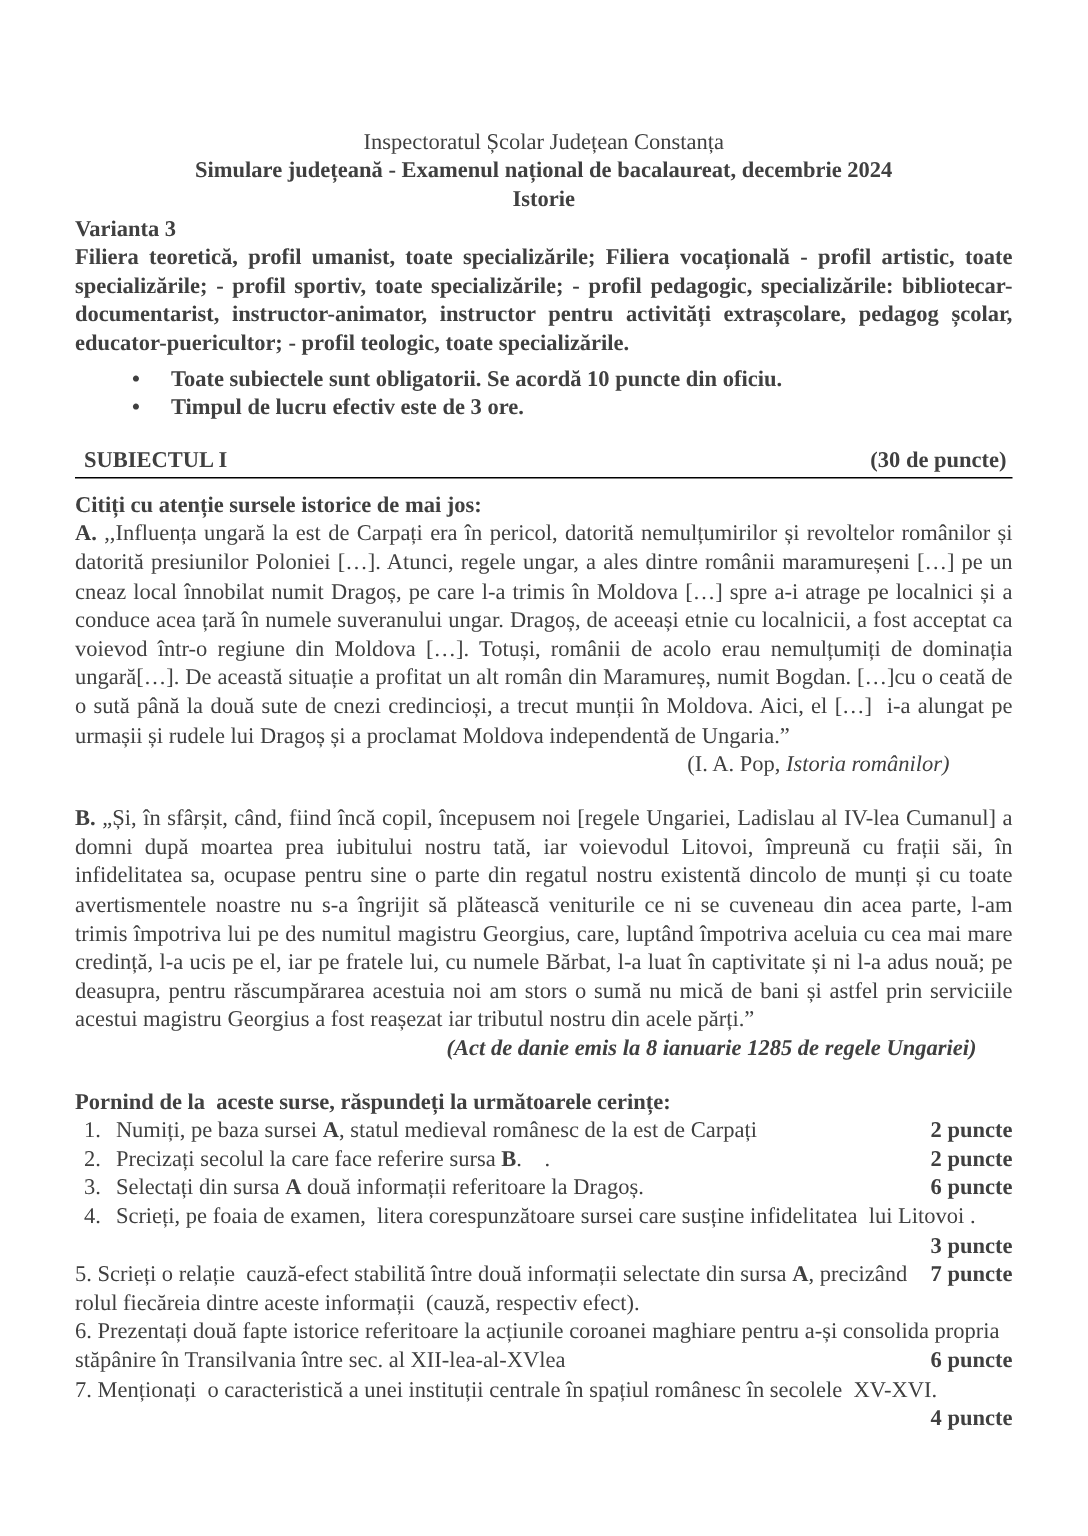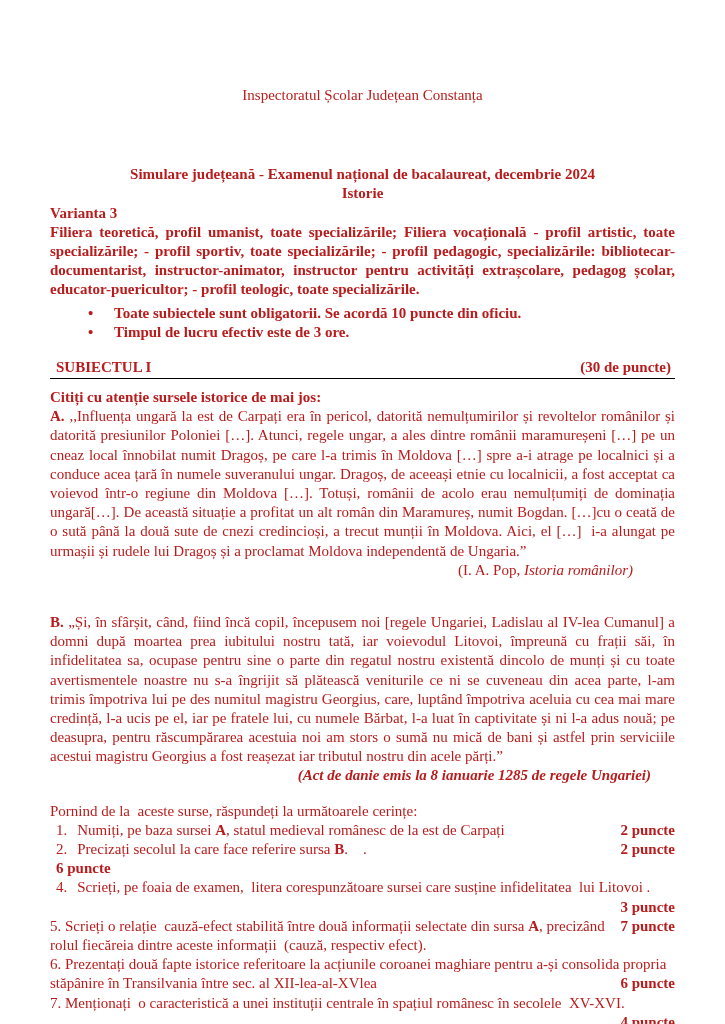--- a/index.html
+++ b/index.html
@@ -1,38 +1,38 @@
 <!DOCTYPE html>
 <html><head>
 <meta charset="utf-8">
 <style>
   * { margin:0; padding:0; box-sizing:border-box; }
   html,body { background:#e8e8e8; }
   .page {
     width:725px; height:1024px; margin:0 auto; background:#ffffff;
     font-family:"Liberation Serif", serif; font-size:15px; line-height:1.28;
-    color:#b91c1c; padding:86px 50px 0 50px; overflow:hidden; position:relative;
+    color:#404040; padding:86px 50px 0 50px; overflow:hidden; position:relative;
   }
   .header-line { text-align:center; }
-  .title-block { margin-top:60px; text-align:center; font-weight:bold; }
+  .title-block { text-align:center; font-weight:bold; }
   .variant-line { text-align:left; font-weight:bold; }
   .profile-note { font-weight:bold; text-align:justify; }
   .bullet-list { margin-top:4px; }
   .bullet-item { font-weight:bold; padding-left:64px; position:relative; }
   .bullet-item::before { content:"\2022"; position:absolute; left:38px; font-weight:bold; }
   .subject-header {
     margin-top:16px; display:flex; justify-content:space-between;
     font-weight:bold; border-bottom:1.6px solid #000; padding:0 4px 1px 6px;
   }
   .sources-intro { margin-top:9px; font-weight:bold; }
   .source-par { text-align:justify; }
   .attr-a { text-align:right; padding-right:42px; }
   .attr-b { text-align:right; padding-right:24px; font-weight:bold; font-style:italic; margin-bottom:16px; }
-  .source-b-wrap { margin-top:33px; }
-  .req-intro { font-weight:normal; }
+  .source-b-wrap { margin-top:17px; }
+  .req-intro { font-weight:bold; }
   .q-flex { display:flex; justify-content:space-between; padding-left:6px; }
   .q-num { display:inline-block; margin-right:10px; }
   .q-pts { font-weight:bold; white-space:nowrap; }
   .q-pts-right { text-align:right; font-weight:bold; }
   .q-block { padding-left:6px; }
   .q-run { position:relative; }
   .q-run .float-pts { float:right; font-weight:bold; }
   .q-run-abs { position:relative; }
   .q-run-abs .abs-pts { position:absolute; right:0; bottom:0; font-weight:bold; }
   i { font-style:italic;margin-top:32px; }
@@ -81,20 +81,21 @@
     <span><span class="q-num">1.</span><span>Numiți, pe baza sursei </span><b>A</b><span>, statul medieval românesc de la est de Carpați</span></span>
     <span class="q-pts">2 puncte</span>
   </div>
 
   <div class="q-flex">
     <span><span class="q-num">2.</span><span>Precizați secolul la care face referire sursa </span><b>B</b><span>.&nbsp;&nbsp;&nbsp;&nbsp;.</span></span>
     <span class="q-pts">2 puncte</span>
   </div>
 
   <div class="q-flex">
+    <span><span class="q-num">3.</span><span>Selectați din sursa </span><b>A</b><span> două informații referitoare la Dragoș.</span></span>
     <span class="q-pts">6 puncte</span>
   </div>
 
   <div class="q-block">
     <div><span class="q-num">4.</span><span>Scrieți, pe foaia de examen, &nbsp;litera corespunzătoare sursei care susține infidelitatea &nbsp;lui Litovoi .</span><b></b><span></span></div>
     <div class="q-pts-right">3 puncte</div>
   </div>
 
   <div class="q-run">
     <span class="float-pts">7 puncte</span>

